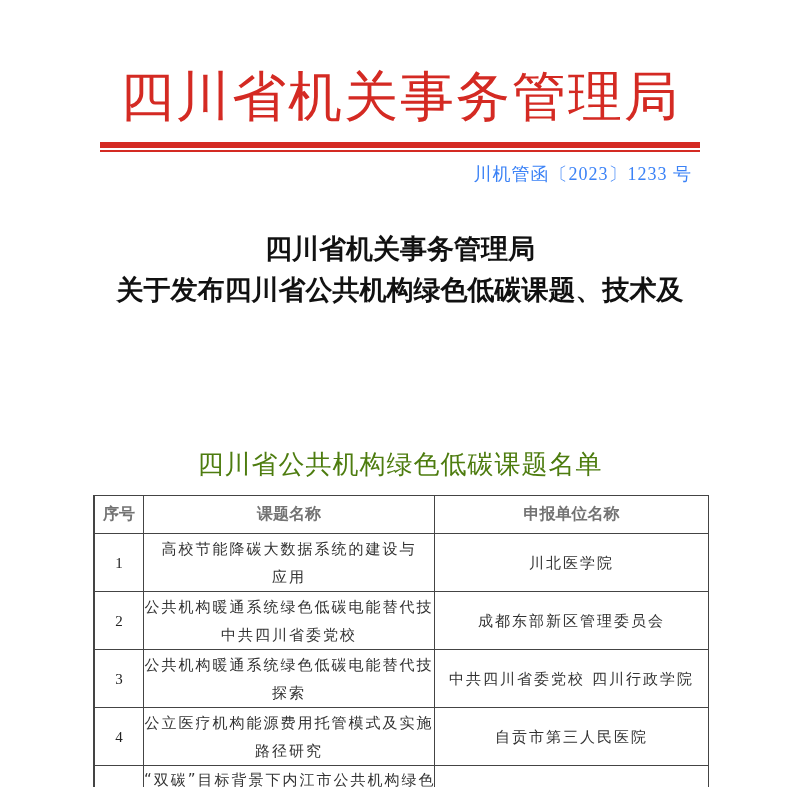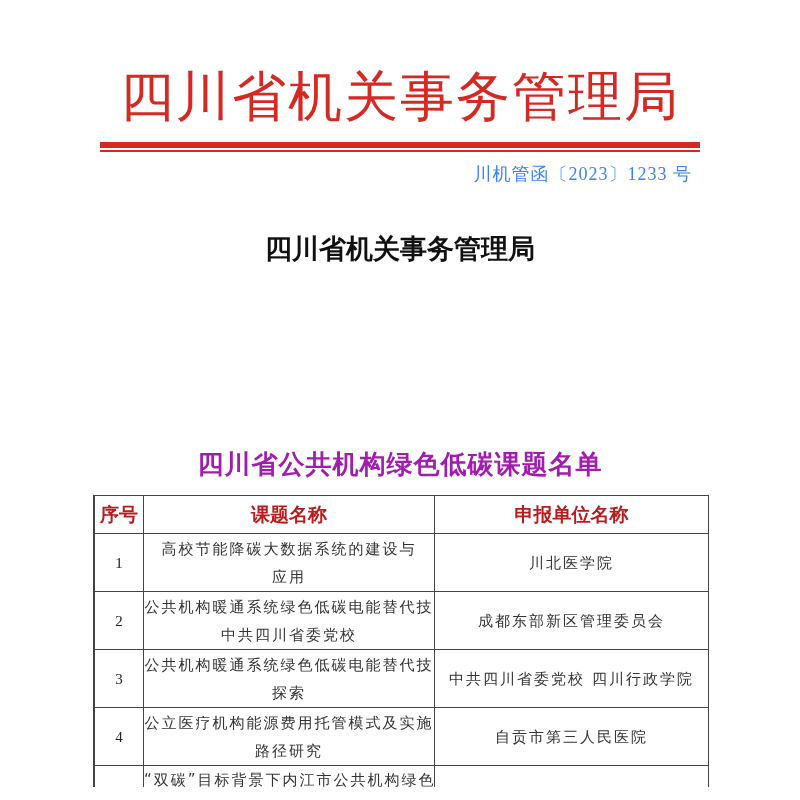--- a/index.html
+++ b/index.html
@@ -25,52 +25,53 @@
     font-family: "Liberation Serif", "DejaVu Serif", serif;
   }
   .notice-title {
     left: 60px; width: 680px; top: 228px; text-align: center;
     font-size: 27px; line-height: 41px; font-weight: bold; color: #111;
     font-family: "DejaVu Serif", "Liberation Serif", serif;
   }
   .notice-title div { white-space: nowrap; }
   .list-title {
     left: 100px; width: 600px; top: 446px; text-align: center;
-    font-size: 26px; line-height: 36px; font-weight: bold; color: #a21caf;
+    font-size: 26px; line-height: 36px; font-weight: normal; color: #4d7c0f;
     letter-spacing: 1px; white-space: nowrap;
   }
   .table-wrap {
     left: 93px; top: 495px; width: 614px; height: 292px; overflow: hidden;
     border-left: 1px solid #444; border-right: 1px solid #444;
   }
   table {
     border-collapse: collapse; width: 614px; table-layout: fixed;
     font-family: "DejaVu Sans", "Liberation Sans", sans-serif;
   }
   th, td {
     border: 1px solid #444; text-align: center; vertical-align: middle;
     padding: 0; color: #333;
   }
-  th { height: 37px; font-size: 19px; font-weight: bold; color: #b91c1c; }
+  th { height: 37px; font-size: 16px; font-weight: bold; color: #737373; }
   td { height: 57px; font-size: 15px; letter-spacing: 2px; line-height: 28px; }
   td.seq { font-family: "Liberation Serif", "DejaVu Serif", serif; font-size: 15px; letter-spacing: 0; color: #222; }
   td.topic div { white-space: nowrap; }
   tr.cut td { height: 57px; vertical-align: top; padding-top: 0; }
   col.c1 { width: 49px; } col.c2 { width: 291px; } col.c3 { width: 274px; }
 </style>
 </head>
 <body>
 
 <div class="abs red-title">四川省机关事务管理局</div>
 <div class="abs rule-thick"></div>
 <div class="abs rule-thin"></div>
 <div class="abs doc-number">川机管函〔2023〕1233 号</div>
 
 <div class="abs notice-title">
   <div>四川省机关事务管理局</div>
+  <div>关于发布四川省公共机构绿色低碳课题、技术及</div>
 </div>
 
 <div class="abs list-title">四川省公共机构绿色低碳课题名单</div>
 
 <div class="abs table-wrap">
   <table>
     <colgroup>
         <col class="c1">
         <col class="c2">
         <col class="c3">

